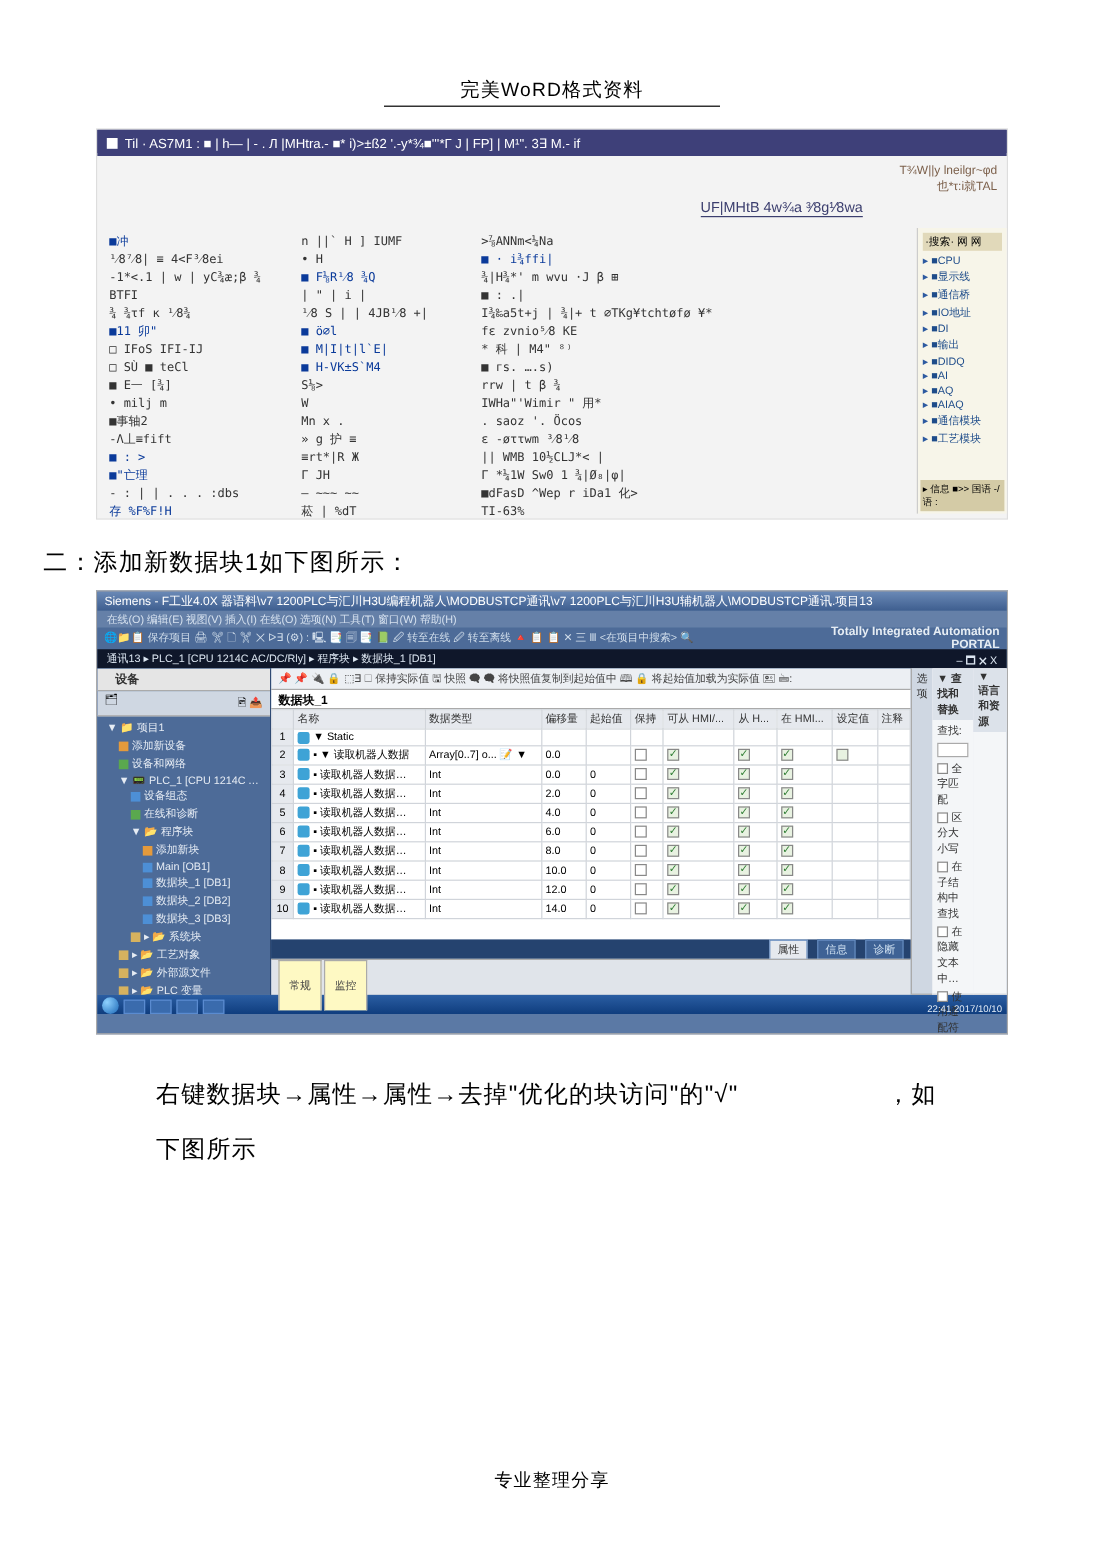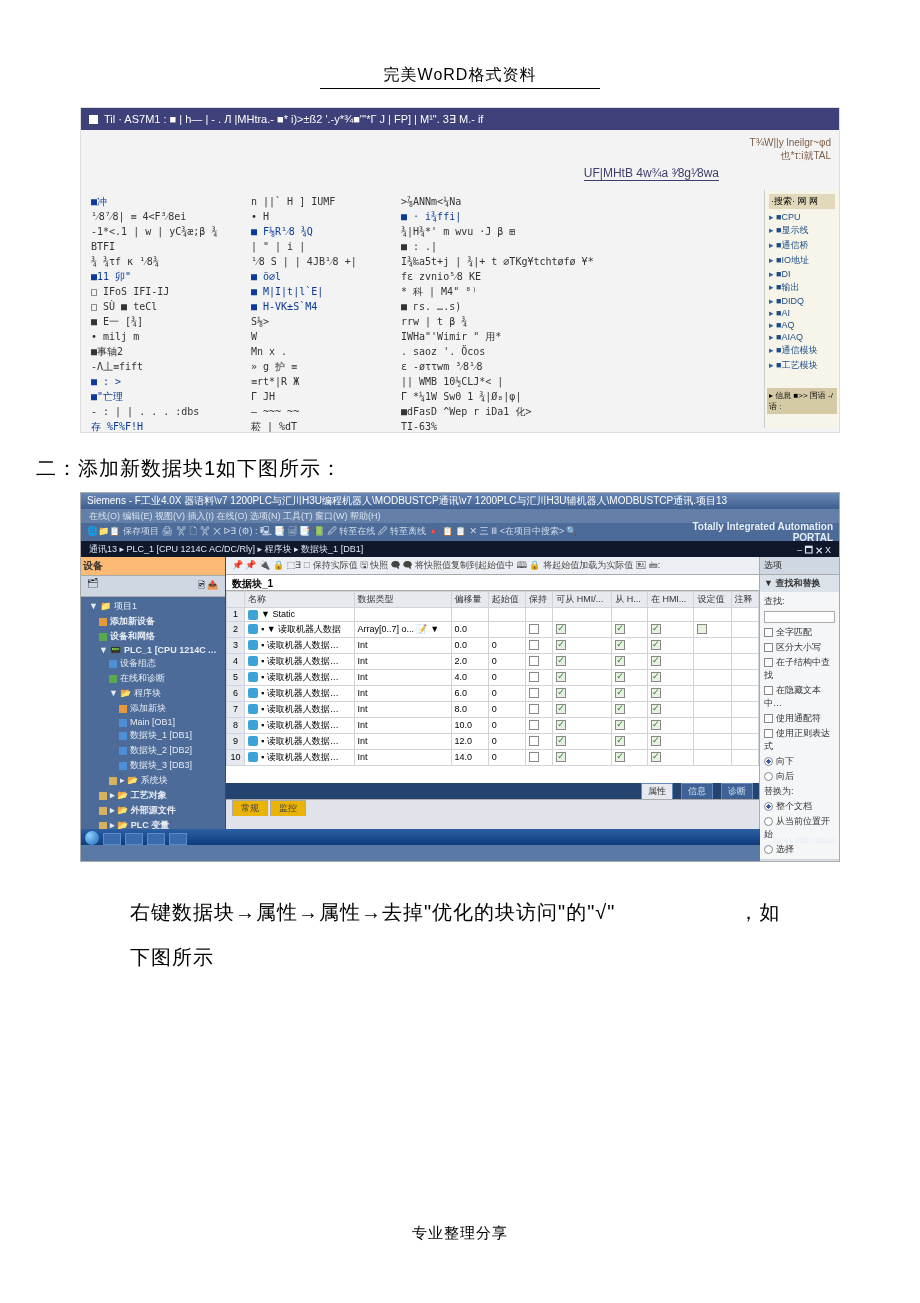--- a/index.html
+++ b/index.html
@@ -91,21 +91,21 @@
   .fig1-rightpanel .hdr {
     background: #e1d9ba;
     padding: 1px 2px;
     margin-bottom: 2px;
   }
   .fig1-rightpanel ul { list-style: none; }
   .fig1-rightpanel li::before { content: "▸ "; color: #2d5aa0; }
   .fig1-rightpanel li { color: #1e4c8a; padding: 1px 0; }
   .fig1-rightpanel .bottom {
     position: absolute;
-    bottom: 14px; left: 2px; right: 2px;
+    bottom: 2px; left: 2px; right: 2px;
     background: #d4cba6;
     font-size: 8px;
     padding: 2px;
   }
 
   .section-text {
     margin: 22px 0 10px 36px;
     font-size: 20px;
     letter-spacing: 1px;
   }
@@ -177,43 +177,43 @@
     display: flex;
     height: 272px;
   }
   .f2-tree {
     width: 145px;
     background: #4d6b98;
     border-right: 1px solid #2f4a73;
     overflow: hidden;
   }
   .f2-tree-hdr {
-    background: #fdba74;
+    background: #e5e5e5;
     color: #333;
     font-size: 10px;
-    padding: 2px 2px;
+    padding: 2px 15px;
     font-weight: bold;
     border-bottom: 1px solid #aaa;
   }
   .f2-tree-sub {
     background: #cfd7e2;
     padding: 2px 6px;
     font-size: 9px;
     display: flex;
     justify-content: space-between;
     border-bottom: 1px solid #aaa;
   }
   .f2-tree ul {
     list-style: none;
     padding: 2px 4px 2px 8px;
     font-size: 9px;
     color: #e6ecf4;
   }
   .f2-tree li { padding: 1px 0; white-space: nowrap; overflow: hidden; text-overflow: ellipsis; }
-  .f2-tree li.i1 { padding-left: 10px; font-weight: bold; }
+  .f2-tree li.i1 { padding-left: 10px; }
   .f2-tree li.i2 { padding-left: 20px; }
   .f2-tree li.i3 { padding-left: 30px; }
   .f2-tree .ico { display:inline-block; width:8px; height:8px; margin-right:3px; vertical-align:middle; }
   .f2-tree .ico.orange { background:#e49a3c; }
   .f2-tree .ico.green { background:#5aa84e; }
   .f2-tree .ico.blue { background:#4d8fd6; }
   .f2-tree .ico.folder { background:#d6b25f; }
   .f2-center {
     flex: 1;
     display: flex;
@@ -325,31 +325,31 @@
     padding: 2px 6px;
     color: #2a4d7f;
     font-weight: bold;
   }
   .f2-sub .tabs {
     display: flex;
     gap: 2px;
     padding: 0 6px;
   }
   .f2-sub .tabs span {
-    background: #eab308;
-    padding: 1px 8px;
+    background: #fef9c3;
+    padding: 14px 8px;
     border: 1px solid #aaa;
     border-bottom: none;
   }
   .f2-rightpane {
     width: 80px;
     background: #e9ecef;
     border-left: 1px solid #aaa;
     display: flex;
-    flex-direction: column;
+    flex-direction: row;
   }
   .f2-rightpane .hdr {
     background: #cfd7e2;
     padding: 2px 4px;
     font-size: 9px;
     color: #333;
     border-bottom: 1px solid #aaa;
   }
   .f2-rightpane .sec {
     padding: 2px 4px;

